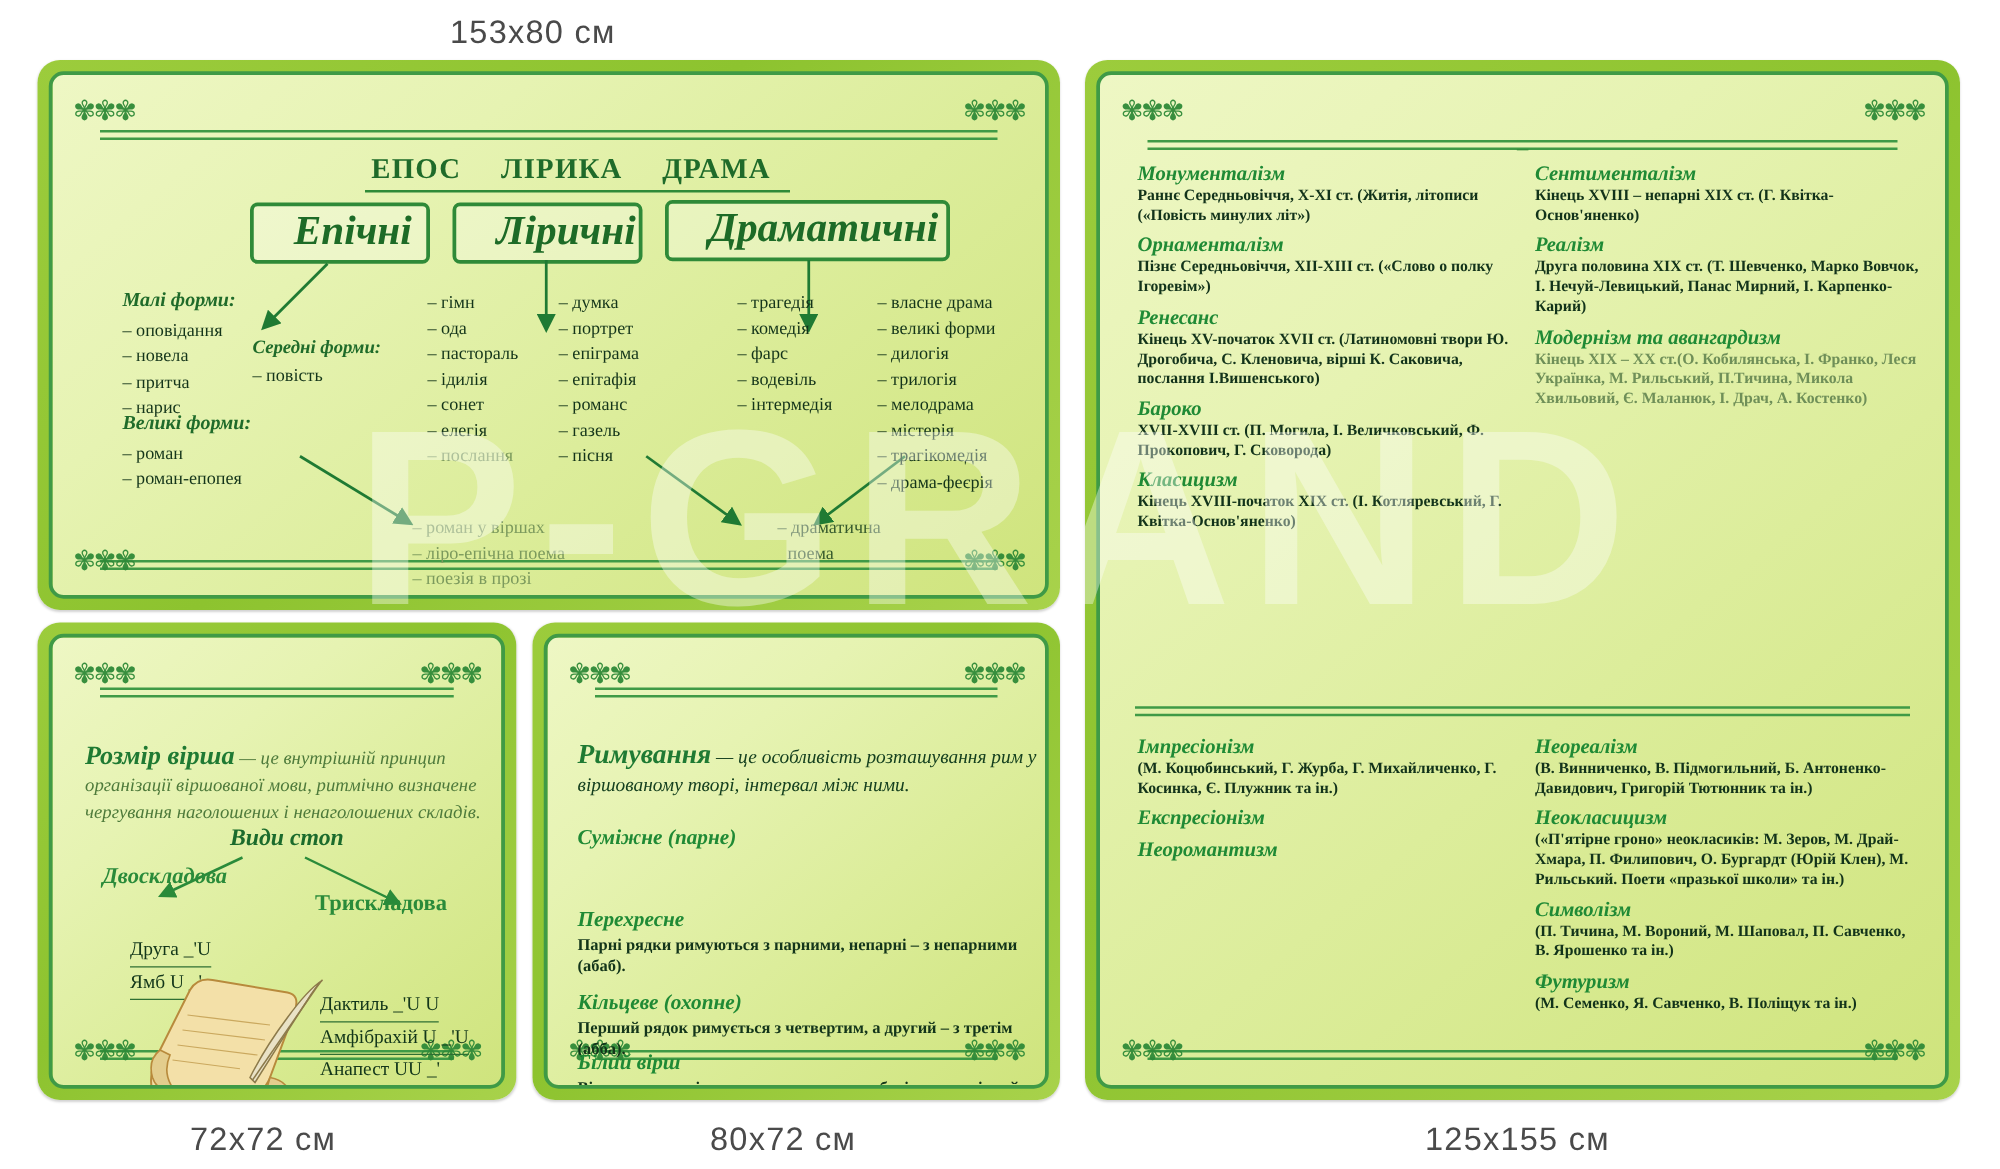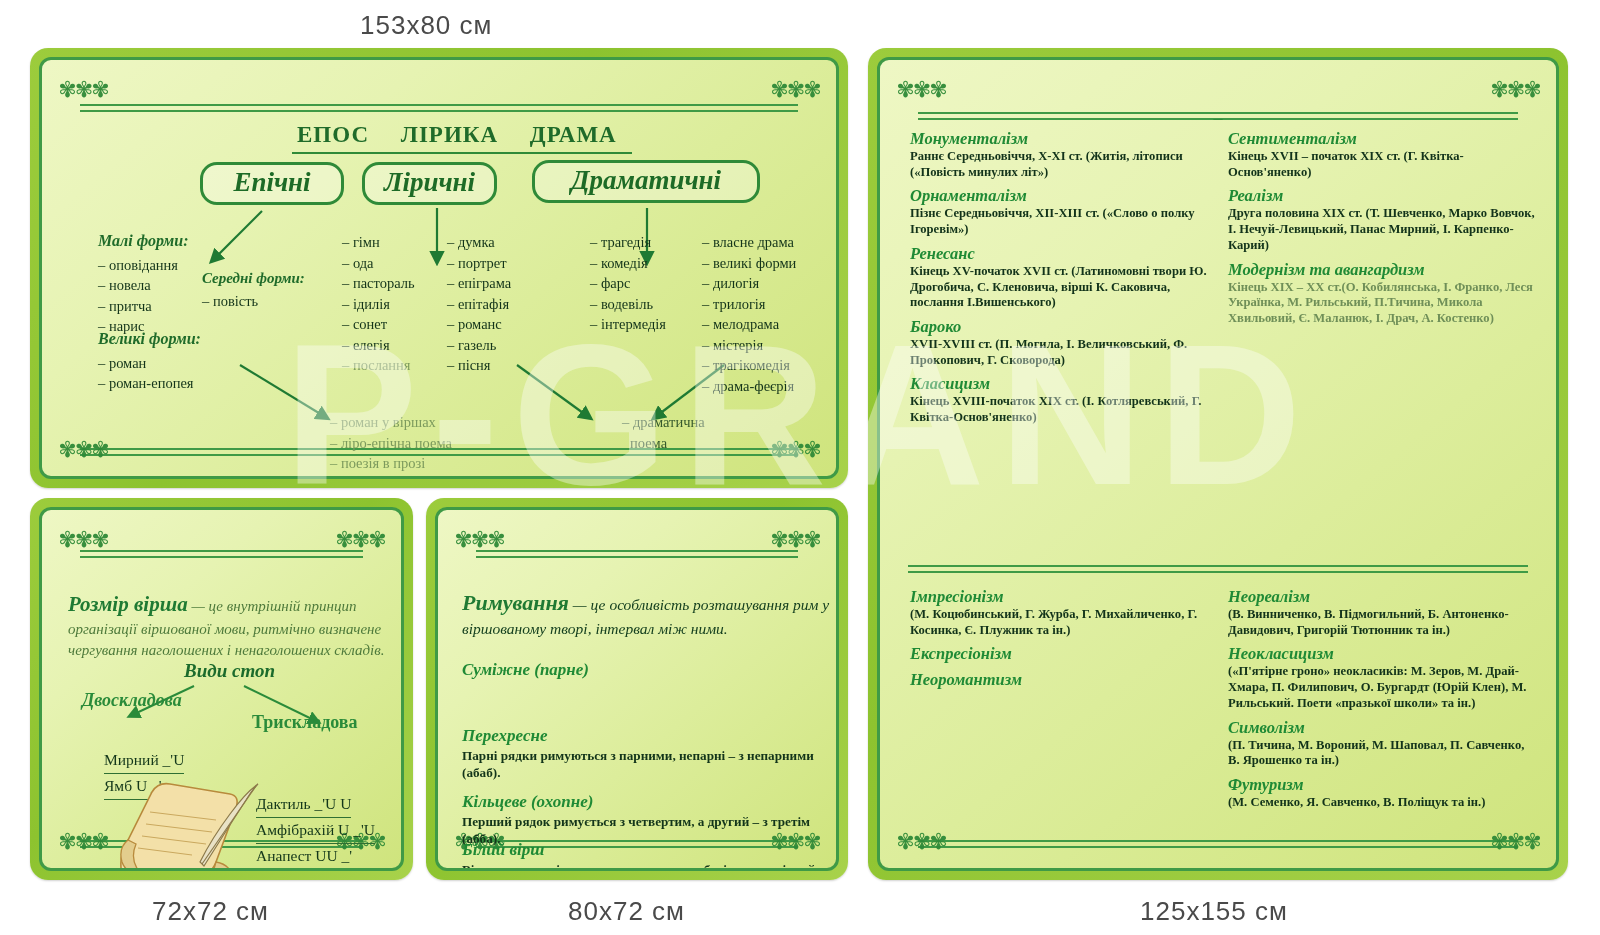--- a/index.html
+++ b/index.html
@@ -82,32 +82,32 @@
     position: absolute; top: 62px; left: 255px;
     font-family: "Liberation Serif", serif;
     font-weight: bold; font-size: 23px; color: #1f6b2a;
   }
   .genre-headings span { margin-right: 26px; letter-spacing: 1px; }
   .hline { position:absolute; top:92px; left:250px; width:340px; border-top:2px solid #2f8a38; }
 
   .pill {
     position: absolute;
     border: 3px solid #2f8a38;
-    border-radius: 17px;
+    border-radius: 6px;
     background: rgba(255,255,255,0.30);
     color: #1d6b27;
     font-weight: bold;
     font-style: italic;
-    font-size: 27px;
+    font-size: 33px;
     text-align: center;
-    padding: 2px 16px 4px;
+    padding: 2px 32px 4px;
     font-family: "Liberation Serif", serif;
   }
   #pill-epic { left: 158px; top: 102px; width: 144px; }
-  #pill-lyric { left: 320px; top: 102px; width: 135px; }
+  #pill-lyric { left: 320px; top: 102px; width: 152px; }
   #pill-drama { left: 490px; top: 100px; width: 228px; }
 
   .col { position: absolute; font-size: 14.5px; color: #14351a; line-height: 1.42; }
   .col .cap {
     font-style: italic; font-weight: bold; color: #1f6b2a; font-size: 16px;
     display: block; margin-bottom: 2px;
   }
   .item { white-space: nowrap; }
   .muted { color: #7c9a5d; }
 
@@ -291,21 +291,21 @@
         <line x1="82" y1="4" x2="18" y2="34" stroke="#2a8b3a" stroke-width="2" marker-end="url(#ah2)"></line>
       </svg>
       <svg class="arrow" style="left:196px; top:172px;" width="100" height="48">
         <line x1="6" y1="4" x2="80" y2="40" stroke="#2a8b3a" stroke-width="2" marker-end="url(#ah2)"></line>
       </svg>
 
       <div class="two-syl">Двоскладова</div>
       <div class="three-syl">Трискладова</div>
 
       <div class="foot-list" style="left:62px; top:238px;">
-        <div><span class="ul-line">Мирний _'U</span></div>
+        <div><span class="ul-line">Друга _'U</span></div>
         <div><span class="ul-line">Ямб U _'</span></div>
       </div>
       <div class="foot-list" style="left:214px; top:282px;">
         <div><span class="ul-line">Дактиль _'U U</span></div>
         <div><span class="ul-line">Амфібрахій U _'U</span></div>
         <div><span class="ul-line">Анапест UU _'</span></div>
       </div>
 
       <svg class="scroll" viewBox="0 0 150 106">
         <path d="M10 96 Q6 78 16 62 L40 14 Q46 4 58 6 L118 16 Q128 18 124 30 L104 84 Q98 100 80 98 Z" fill="#f3e0a8" stroke="#b88a3c" stroke-width="1.6"></path>
@@ -385,21 +385,21 @@
         </div>
         <div class="tr-block">
           <div class="tr-title">Класицизм</div>
           <div class="tr-body">Кінець XVIII-початок XIX ст. (І. Котляревський,  Г. Квітка-Основ'яненко)</div>
         </div>
       </div>
 
       <div class="tr-col" style="left:348px; top:70px; width:310px;">
         <div class="tr-block">
           <div class="tr-title">Сентименталізм</div>
-          <div class="tr-body">Кінець XVII – початок XIX ст. (Г. Квітка-Основ'яненко)</div>
+          <div class="tr-body">Кінець XVIII – непарні XIX ст. (Г. Квітка-Основ'яненко)</div>
         </div>
         <div class="tr-block">
           <div class="tr-title">Реалізм</div>
           <div class="tr-body">Друга половина XIX ст. (Т. Шевченко, Марко Вовчок, І. Нечуй-Левицький, Панас Мирний, І. Карпенко-Карий)</div>
         </div>
         <div class="tr-block">
           <div class="tr-title">Модернізм та авангардизм</div>
           <div class="tr-body faded">Кінець XIX – XX ст.(О. Кобилянська, І. Франко, Леся Українка, М. Рильський, П.Тичина, Микола Хвильовий, Є. Маланюк, І. Драч, А. Костенко)</div>
         </div>
       </div>

